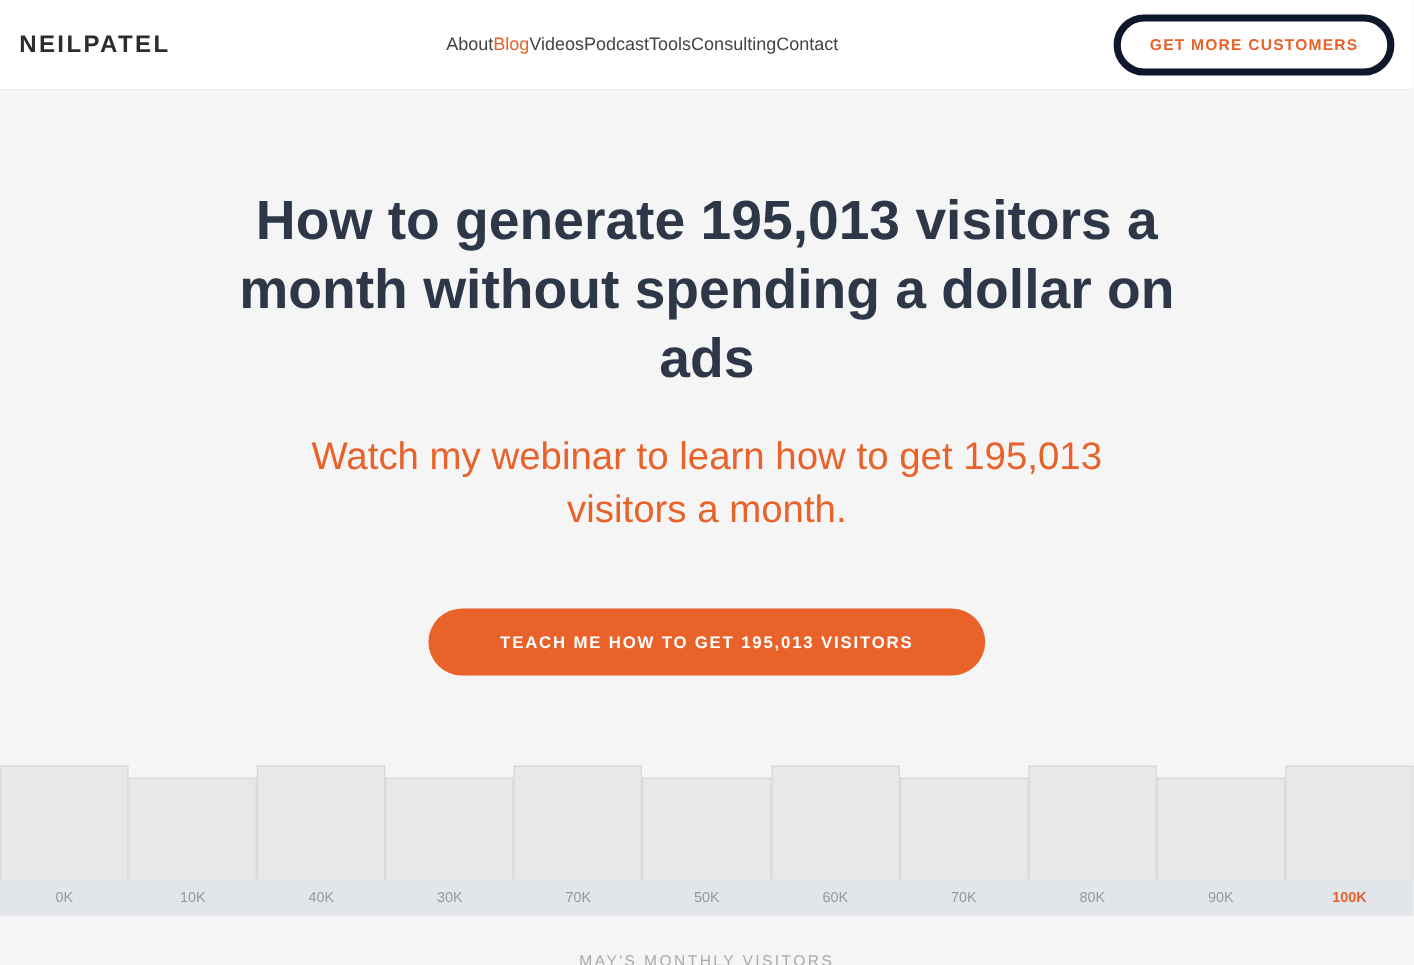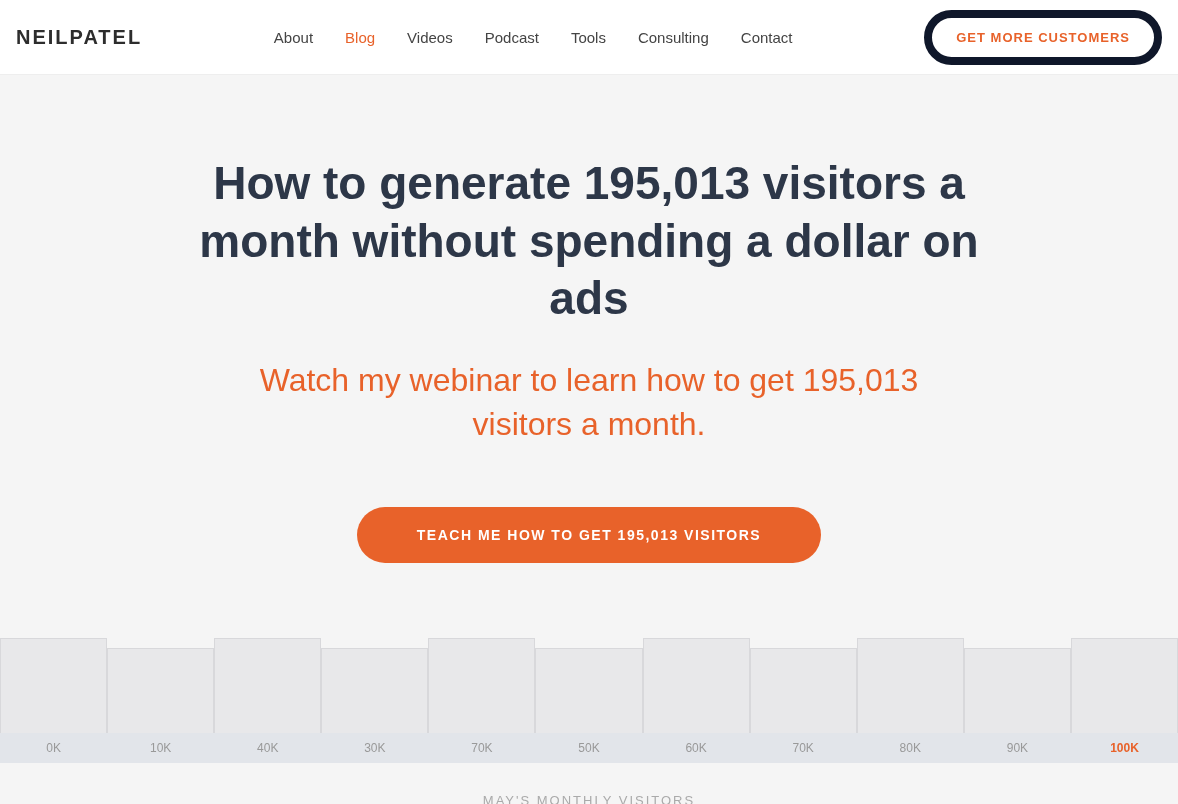--- a/index.html
+++ b/index.html
@@ -31,36 +31,35 @@
       font-size: 20px;
       font-weight: 700;
       letter-spacing: 2px;
       color: #2d2d2d;
       text-transform: uppercase;
     }
 
     nav {
       display: flex;
       align-items: center;
-      gap: 32px;
     }
 
     nav a {
       text-decoration: none;
       font-size: 15px;
       color: #444;
       font-weight: 400;
     }
 
     nav a.active {
       color: #e8622a;
     }
 
     .cta-button {
-      border: 8px solid #0f172a;
+      border: 6px solid #0f172a;
       color: #e8622a;
       background: transparent;
       padding: 12px 24px;
       border-radius: 50px;
       font-size: 13px;
       font-weight: 700;
       letter-spacing: 1px;
       text-transform: uppercase;
       cursor: pointer;
       white-space: nowrap;

